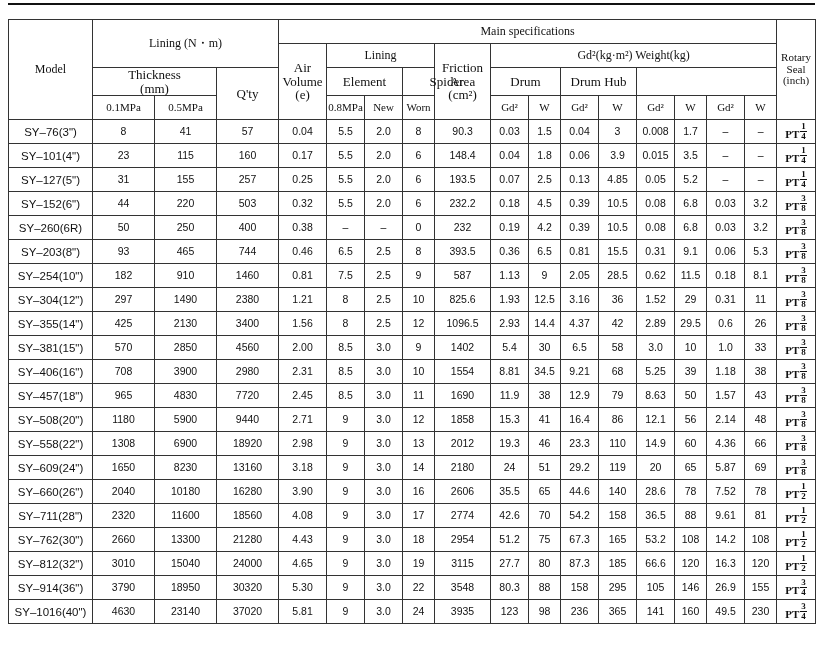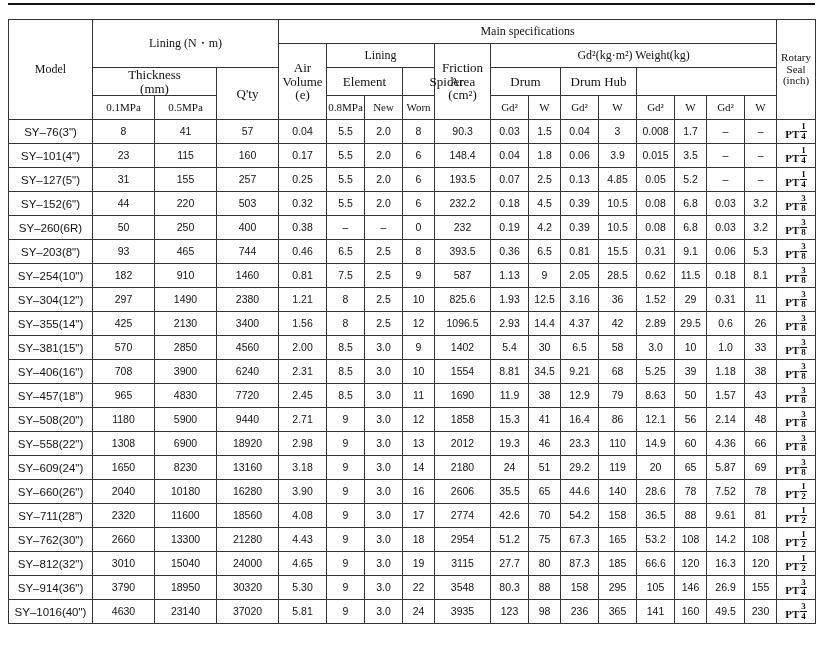--- a/index.html
+++ b/index.html
@@ -389,21 +389,21 @@
             <td>3.0</td>
             <td>10</td>
             <td>1.0</td>
             <td>33</td>
             <td class="seal"><span>PT</span><span class="frac"><span class="num">3</span><span class="den">8</span></span></td>
           </tr>
           <tr>
             <td class="model">SY–406(16")</td>
             <td>708</td>
             <td>3900</td>
-            <td>6240</td>
+            <td>2980</td>
             <td>2.31</td>
             <td>8.5</td>
             <td>3.0</td>
             <td>10</td>
             <td>1554</td>
             <td>8.81</td>
             <td>34.5</td>
             <td>9.21</td>
             <td>68</td>
             <td>5.25</td>

